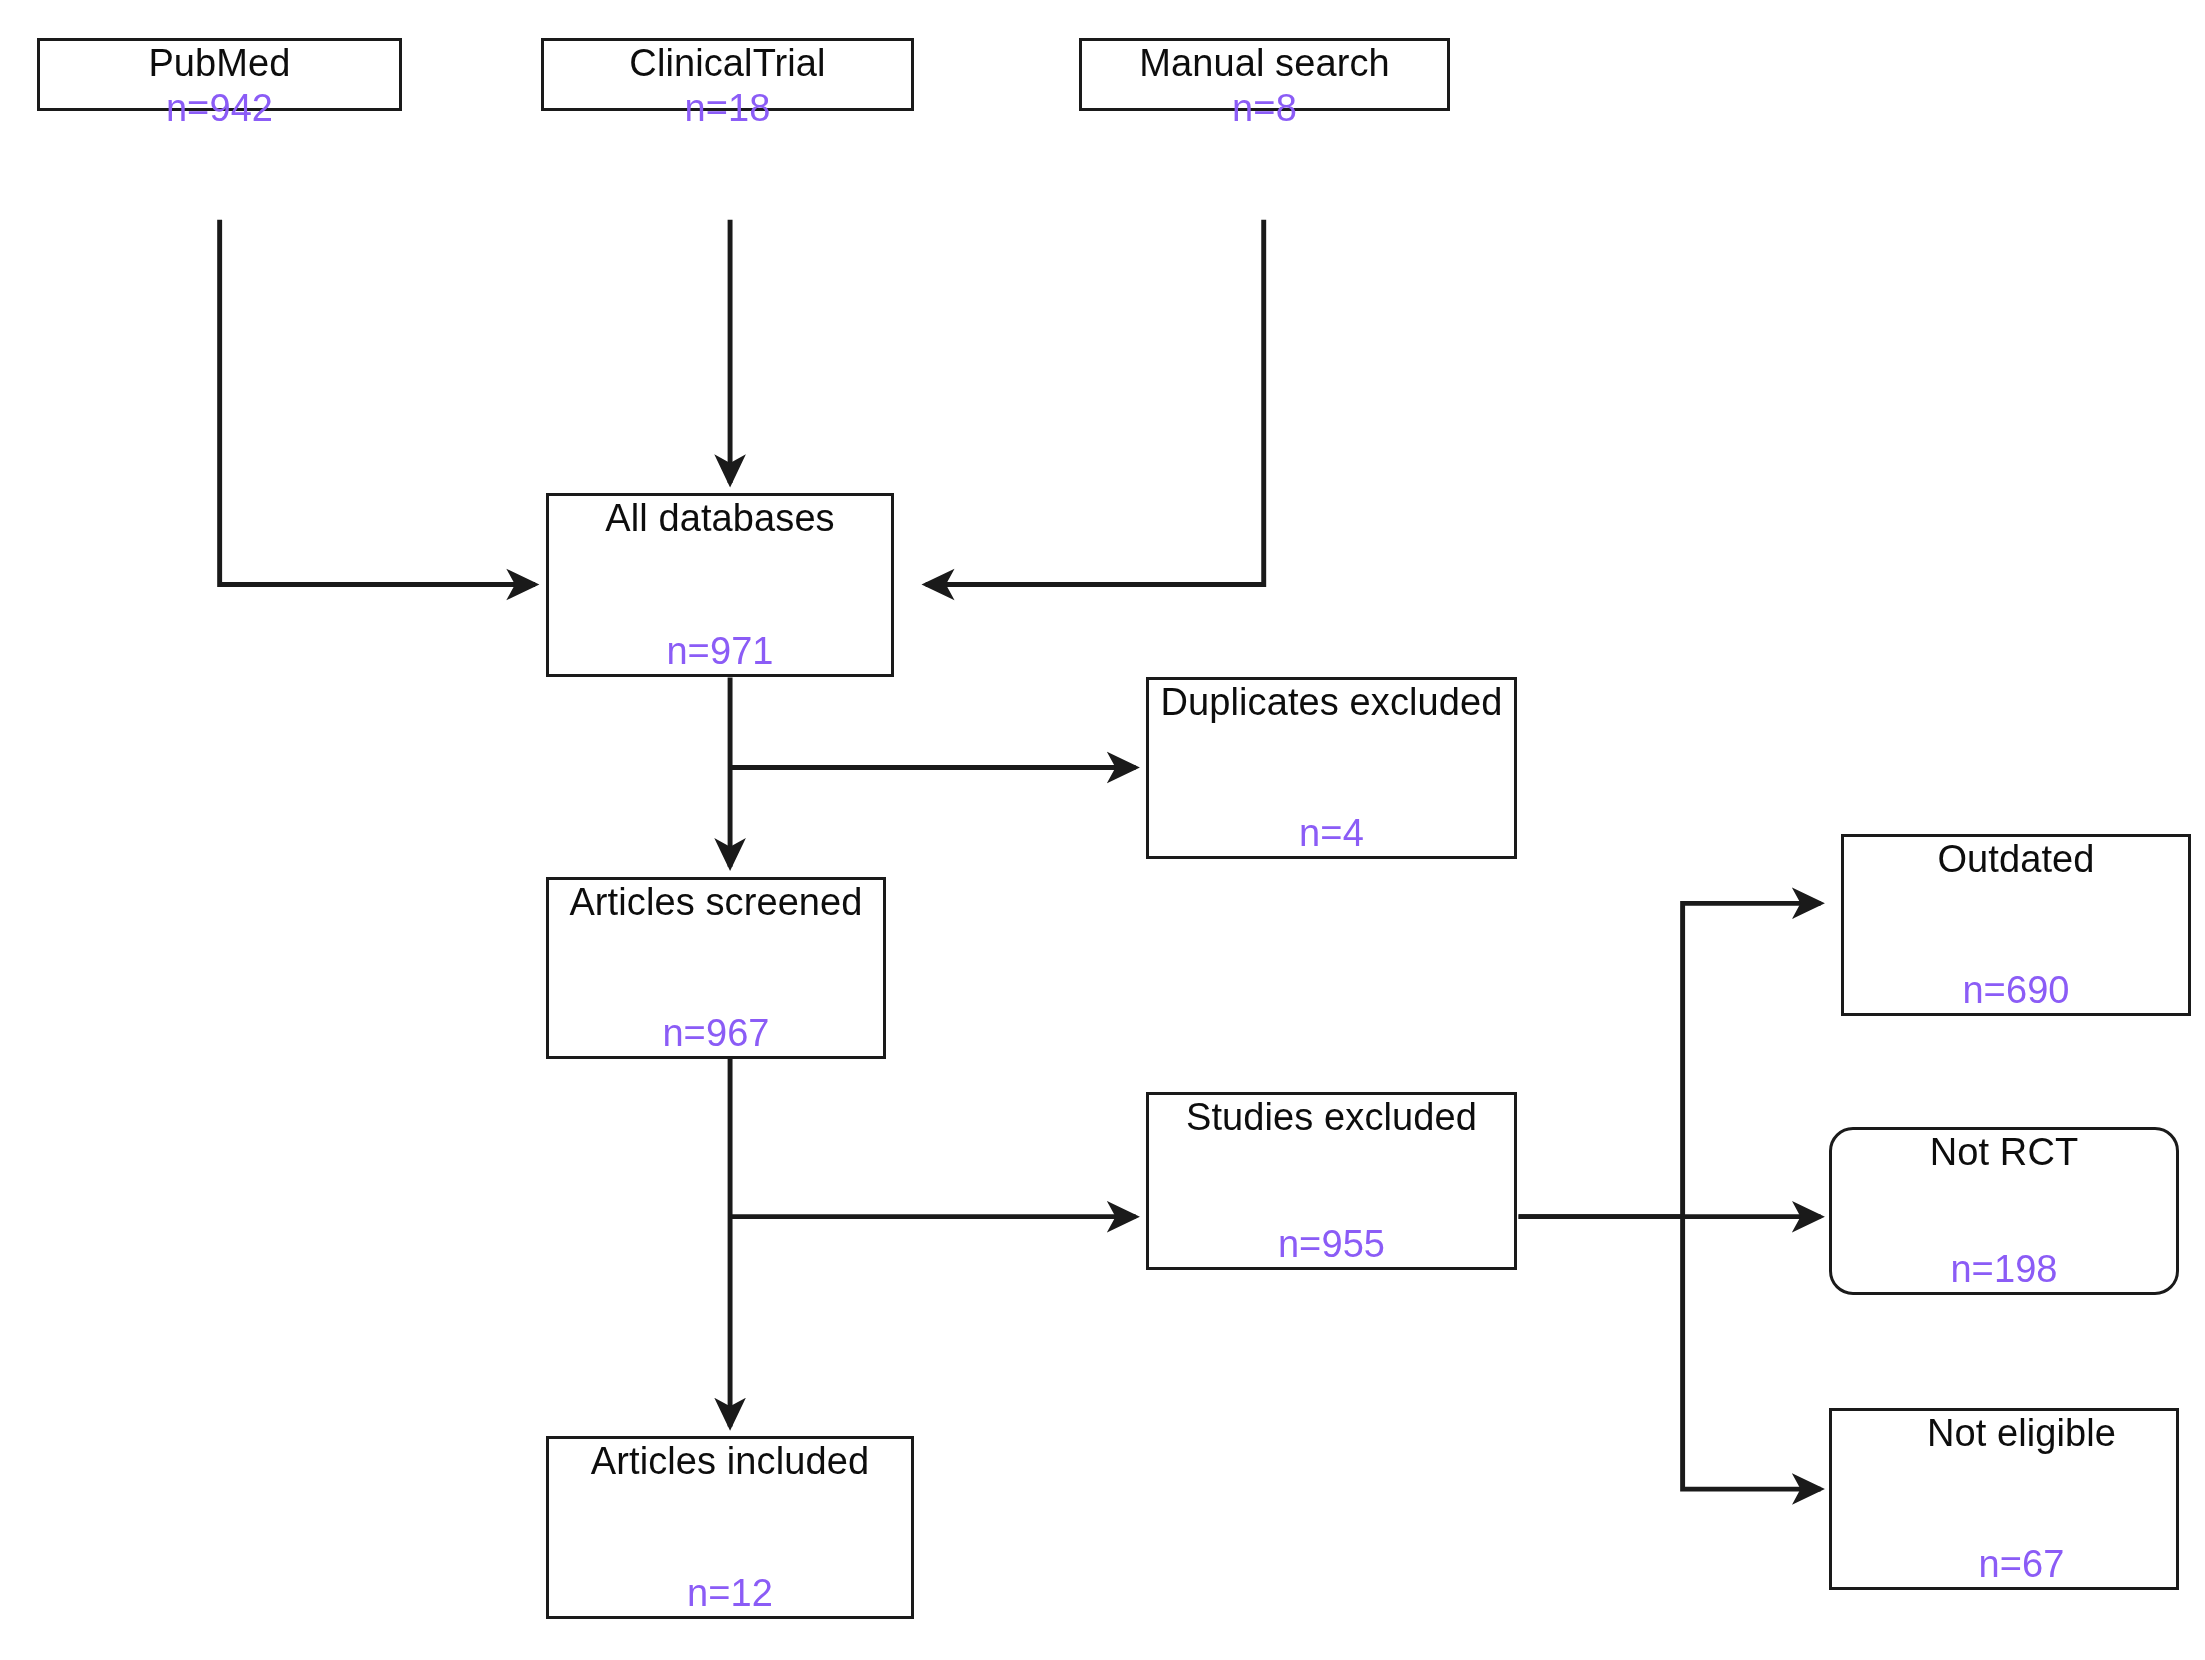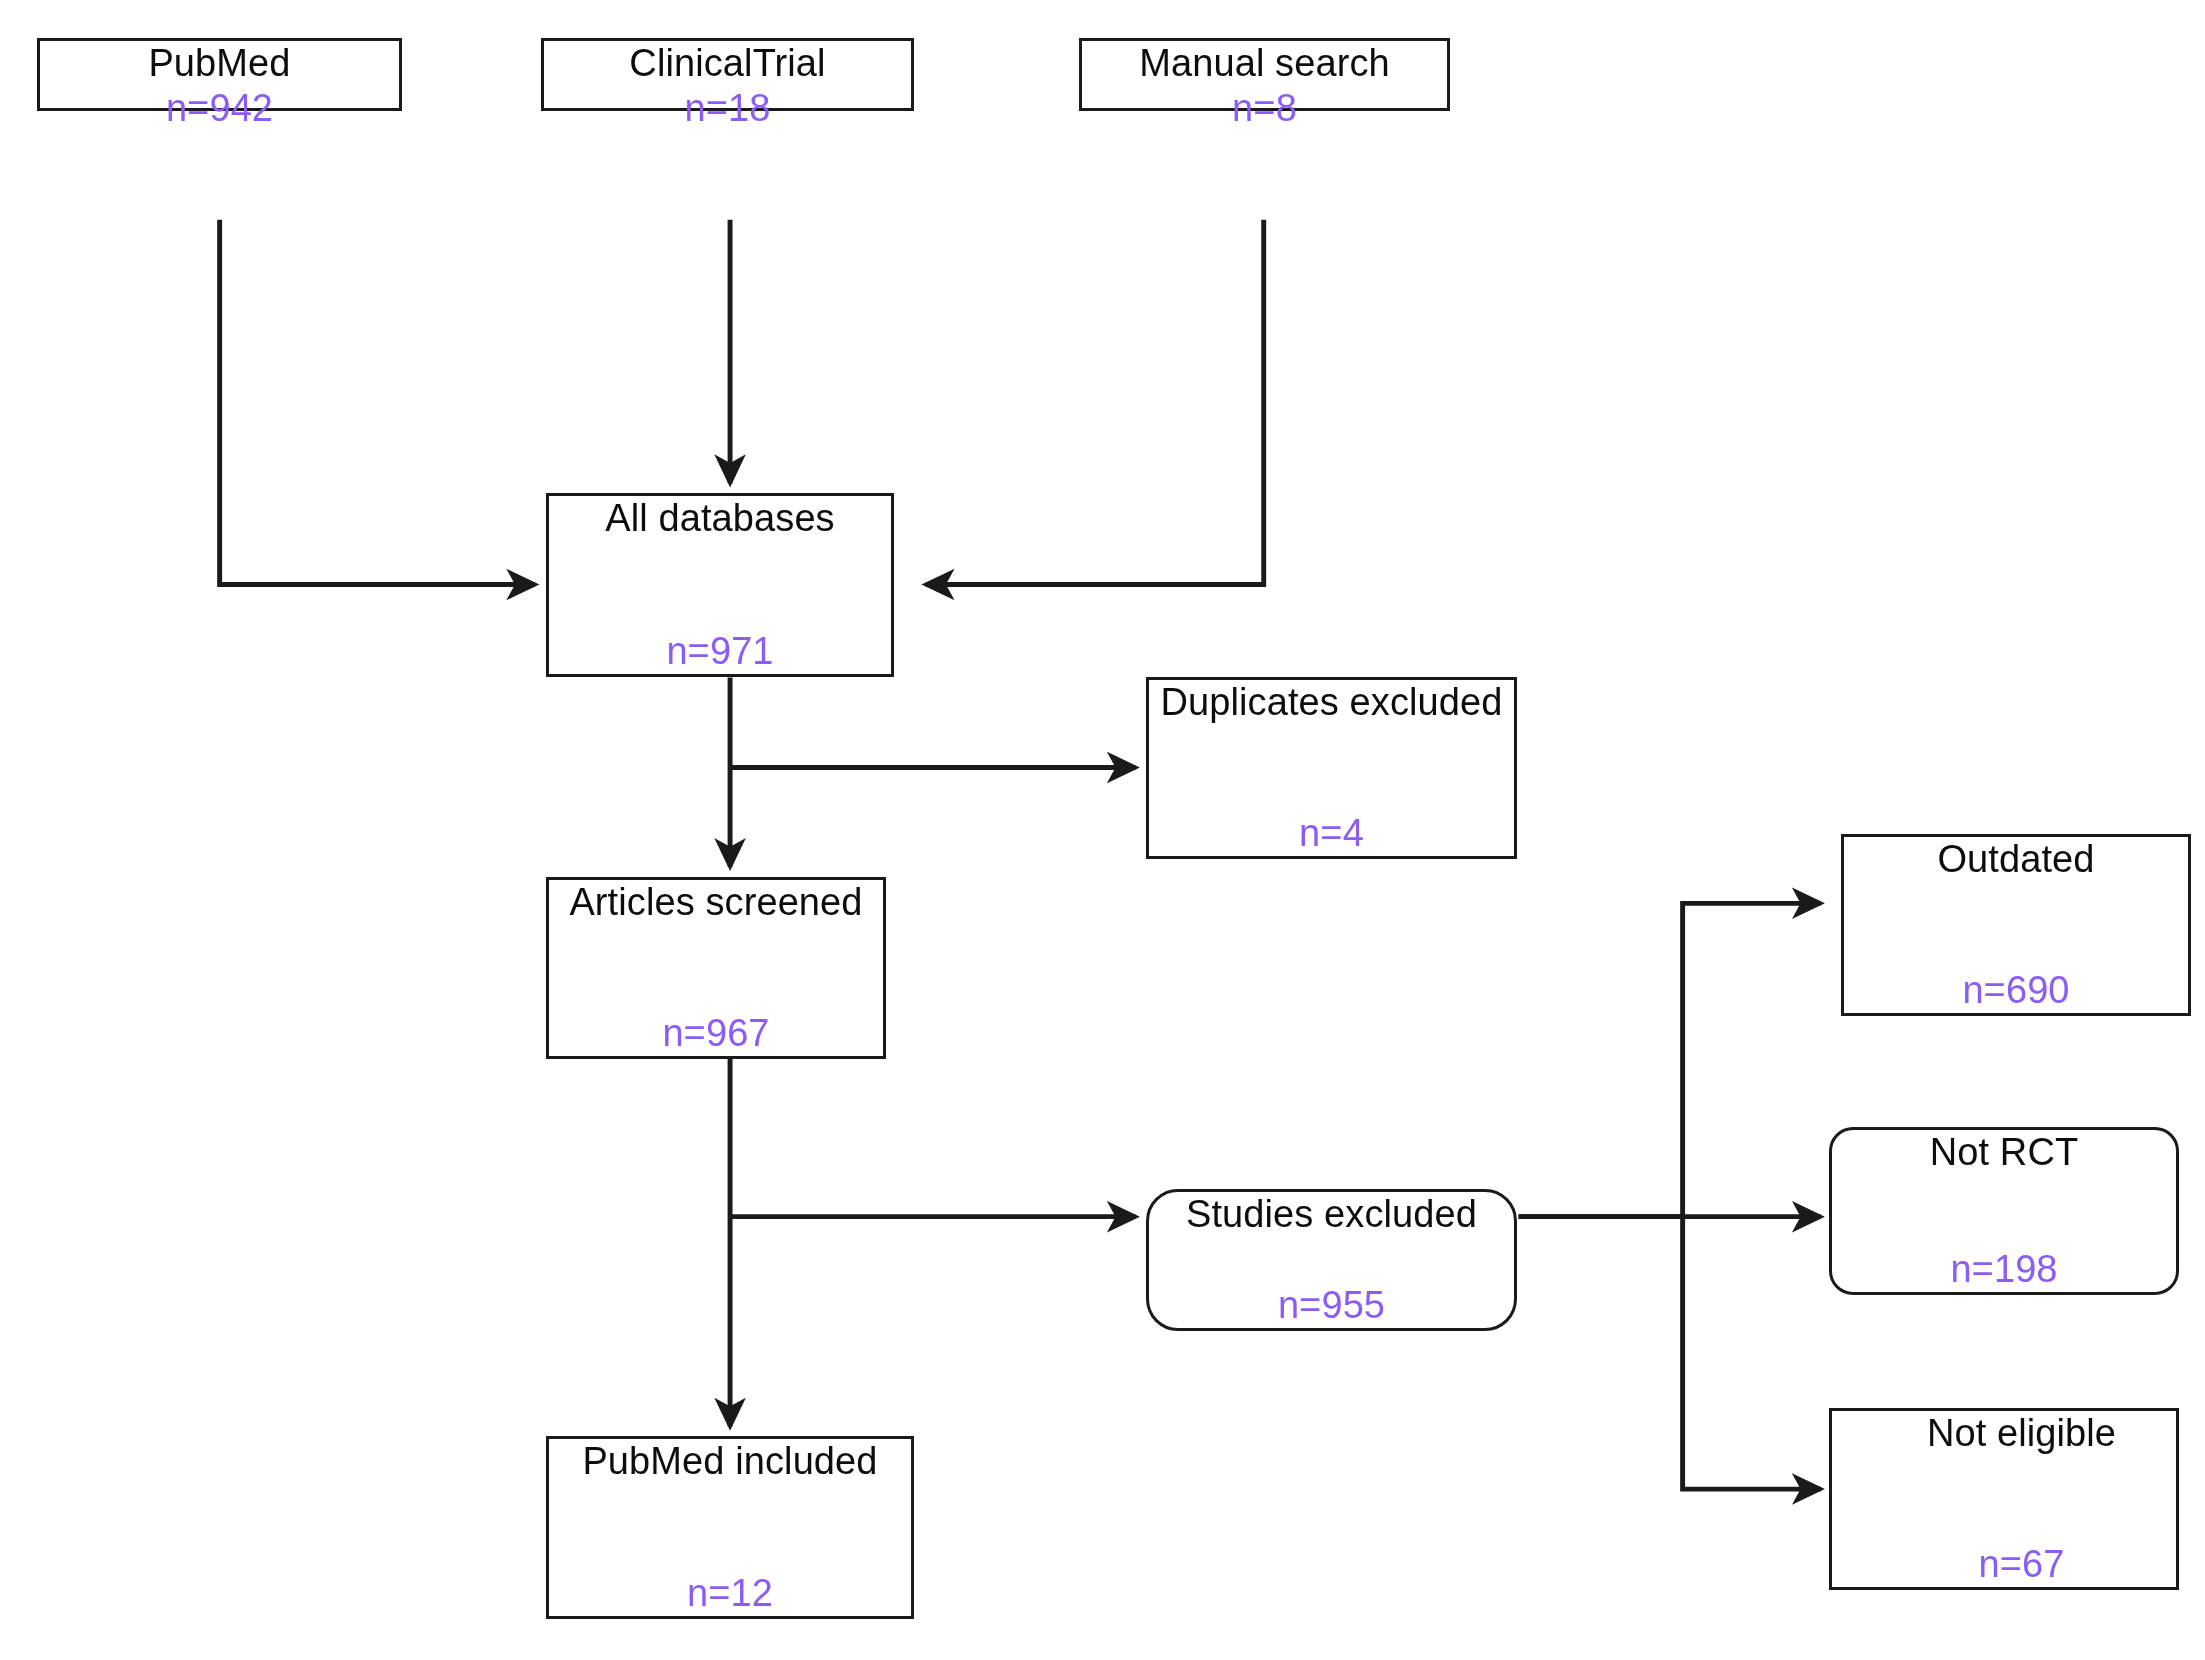--- a/index.html
+++ b/index.html
@@ -110,39 +110,39 @@
   <div class="flow-box" style="left:1146px; top:677px; width:371px; height:182px;">
     <div class="box-label">Duplicates excluded</div>
     <div class="box-count">n=4</div>
   </div>
 
   <div class="flow-box" style="left:546px; top:877px; width:340px; height:182px;">
     <div class="box-label">Articles screened</div>
     <div class="box-count">n=967</div>
   </div>
 
-  <div class="flow-box" style="left:1146px; top:1189px; width:371px; height:142px;border-radius:32px;">
+  <div class="flow-box" style="left:1146px; top:1092px; width:371px; height:178px;">
     <div class="box-label">Studies excluded</div>
     <div class="box-count">n=955</div>
   </div>
 
   <div class="flow-box" style="left:1841px; top:834px; width:350px; height:182px;">
     <div class="box-label">Outdated</div>
     <div class="box-count">n=690</div>
   </div>
 
   <div class="flow-box" style="left:1829px; top:1127px; width:350px; height:168px;border-radius:24px;">
     <div class="box-label">Not RCT</div>
     <div class="box-count">n=198</div>
   </div>
 
   <div class="flow-box" style="left:1829px; top:1408px; width:350px; height:182px;padding-left:35px;">
     <div class="box-label">Not eligible</div>
     <div class="box-count">n=67</div>
   </div>
 
   <div class="flow-box" style="left:546px; top:1436px; width:368px; height:183px;">
-    <div class="box-label">PubMed included</div>
+    <div class="box-label">Articles included</div>
     <div class="box-count">n=12</div>
   </div>
 
 </div>
 
 
 </body></html>

